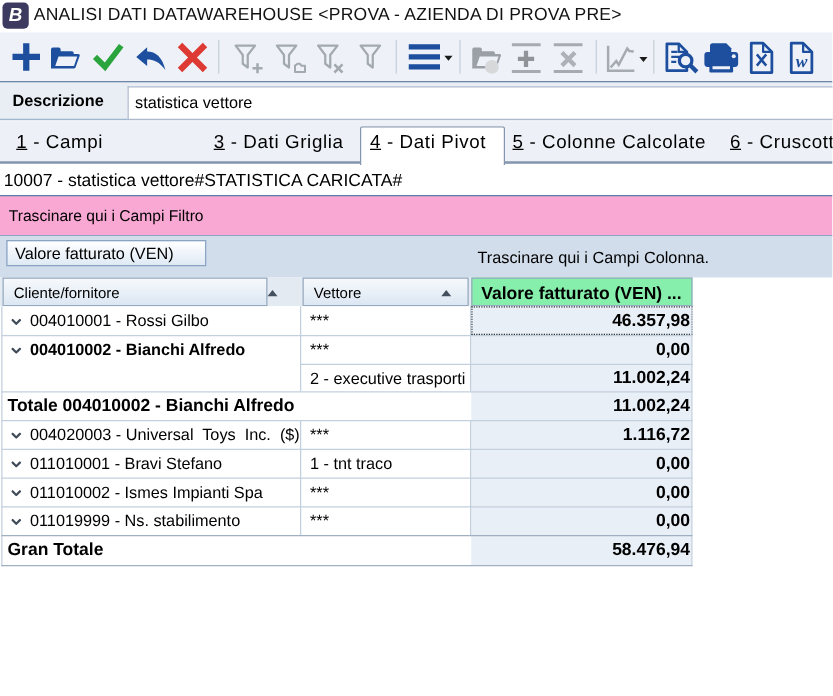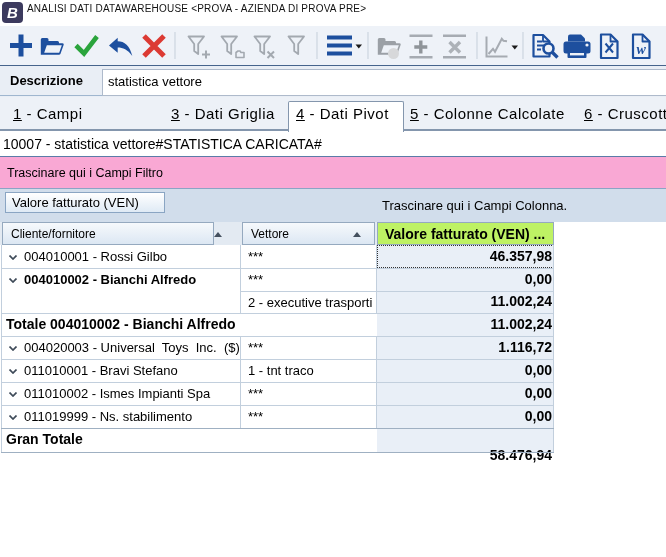--- a/index.html
+++ b/index.html
@@ -5,21 +5,21 @@
 html,body{margin:0;padding:0;}
 body{width:666px;height:557px;overflow:hidden;background:#fff;
   font-family:"Liberation Sans",sans-serif;}
 #app{position:relative;width:666px;height:557px;background:#fff;}
 .abs{position:absolute;}
 
 
 #titlebar{left:0;top:0;width:666px;height:26px;background:#fff;}
 #appicon{left:2px;top:2px;width:21px;height:21px;background:#3c3a5e;border-radius:4px;
   color:#fff;font-style:italic;font-weight:bold;font-size:15px;text-align:center;line-height:21px;}
-#title{left:27px;top:3px;font-size:10px;color:#111;letter-spacing:0.2px;white-space:nowrap;}
+#title{left:27px;top:3px;font-size:14px;color:#111;letter-spacing:0.2px;white-space:nowrap;}
 
 
 #toolbar{left:0;top:26px;width:666px;height:39px;background:#eef2f8;border-bottom:1px solid #46648c;}
 
 
 #descrow{left:0;top:66px;width:666px;height:31px;background:#e9eef5;}
 #desclabel{left:10px;top:7px;font-weight:bold;font-size:13px;color:#000;}
 #descline{left:0px;top:29px;width:102px;height:1px;background:#9fb6cf;}
 #descinput{left:102px;top:3px;width:564px;height:25px;background:#fff;border:1px solid #aebacb;border-right:none;}
 #desctext{left:108px;top:8px;font-size:13px;color:#000;}
@@ -39,21 +39,21 @@
 #band1{left:0;top:0;width:666px;height:31px;background:#f9a8d4;border-top:1px solid #5a7ca8;border-bottom:1px solid #8ba4c4;}
 #band1 span{position:absolute;left:7px;top:9px;font-size:12.5px;color:#000;}
 #band2{left:0;top:33px;width:666px;height:33px;background:#d1ddeb;}
 #chip{left:5px;top:3px;width:152px;height:19px;background:linear-gradient(#ffffff,#dfeaf5);border:1px solid #8aa5c3;font-size:13px;color:#000;line-height:19px;padding-left:6px;}
 #colonna{left:382px;top:9px;font-size:13px;color:#000;}
 
 
 .hcell{position:absolute;top:66px;height:23px;background:linear-gradient(#f6f9fc,#dce7f3);border:1px solid #95a9bf;box-sizing:border-box;}
 .hcell .t{position:absolute;left:8px;top:4px;font-size:12px;color:#000;white-space:nowrap;}
 .sortup{position:absolute;width:0;height:0;border-left:4px solid transparent;border-right:4px solid transparent;border-bottom:5px solid #44505e;top:9px;}
-#hval{position:absolute;left:377px;top:66px;width:177px;height:23px;background:#bef264;border:1px solid #95a9bf;box-sizing:border-box;}
+#hval{position:absolute;left:377px;top:66px;width:177px;height:23px;background:#86efac;border:1px solid #95a9bf;box-sizing:border-box;}
 #hval .t{position:absolute;left:7px;top:3px;font-size:14px;font-weight:bold;color:#000;white-space:nowrap;}
 
 
 #grid{left:1px;top:89px;width:553px;height:208px;background:#fff;}
 .vc{position:absolute;background:#e9eff7;}
 .cell{position:absolute;width:239px;height:23px;}
 .val{position:absolute;left:376px;width:176px;height:23px;text-align:right;font-weight:bold;font-size:14px;line-height:23px;padding-right:1px;box-sizing:border-box;color:#000;}
 .gv{position:absolute;width:1px;background:#c2cfdd;}
 .gh{position:absolute;left:0;width:553px;height:1px;background:#c2cfdd;}
 #focus{position:absolute;left:376px;top:0px;width:177px;height:23px;outline:1px dotted #333;outline-offset:-1px;}
@@ -260,21 +260,21 @@
         </div>
 
       <div class="val" style="top:0;">46.357,98</div>
       <div class="val" style="top:23px;">0,00</div>
       <div class="val" style="top:46px;height:22px;line-height:21px;">11.002,24</div>
       <div class="val" style="top:68px;">11.002,24</div>
       <div class="val" style="top:91px;">1.116,72</div>
       <div class="val" style="top:114px;">0,00</div>
       <div class="val" style="top:137px;">0,00</div>
       <div class="val" style="top:160px;">0,00</div>
-      <div class="val" style="top:199px;padding-left:41px;">58.476,94</div>
+      <div class="val" style="top:183px;padding-left:41px;">58.476,94</div>
       <div id="focus"></div>
 
       <div class="gv" style="left:0;top:0;height:208px;"></div>
       <div class="gv" style="left:239px;top:0;height:68px;"></div>
       <div class="gv" style="left:239px;top:91px;height:92px;"></div>
       <div class="gv" style="left:375px;top:0;height:68px;"></div>
       <div class="gv" style="left:375px;top:91px;height:92px;"></div>
       <div class="gv" style="left:552px;top:0;height:208px;"></div>
 
       <div class="gh" style="top:23px;"></div>

